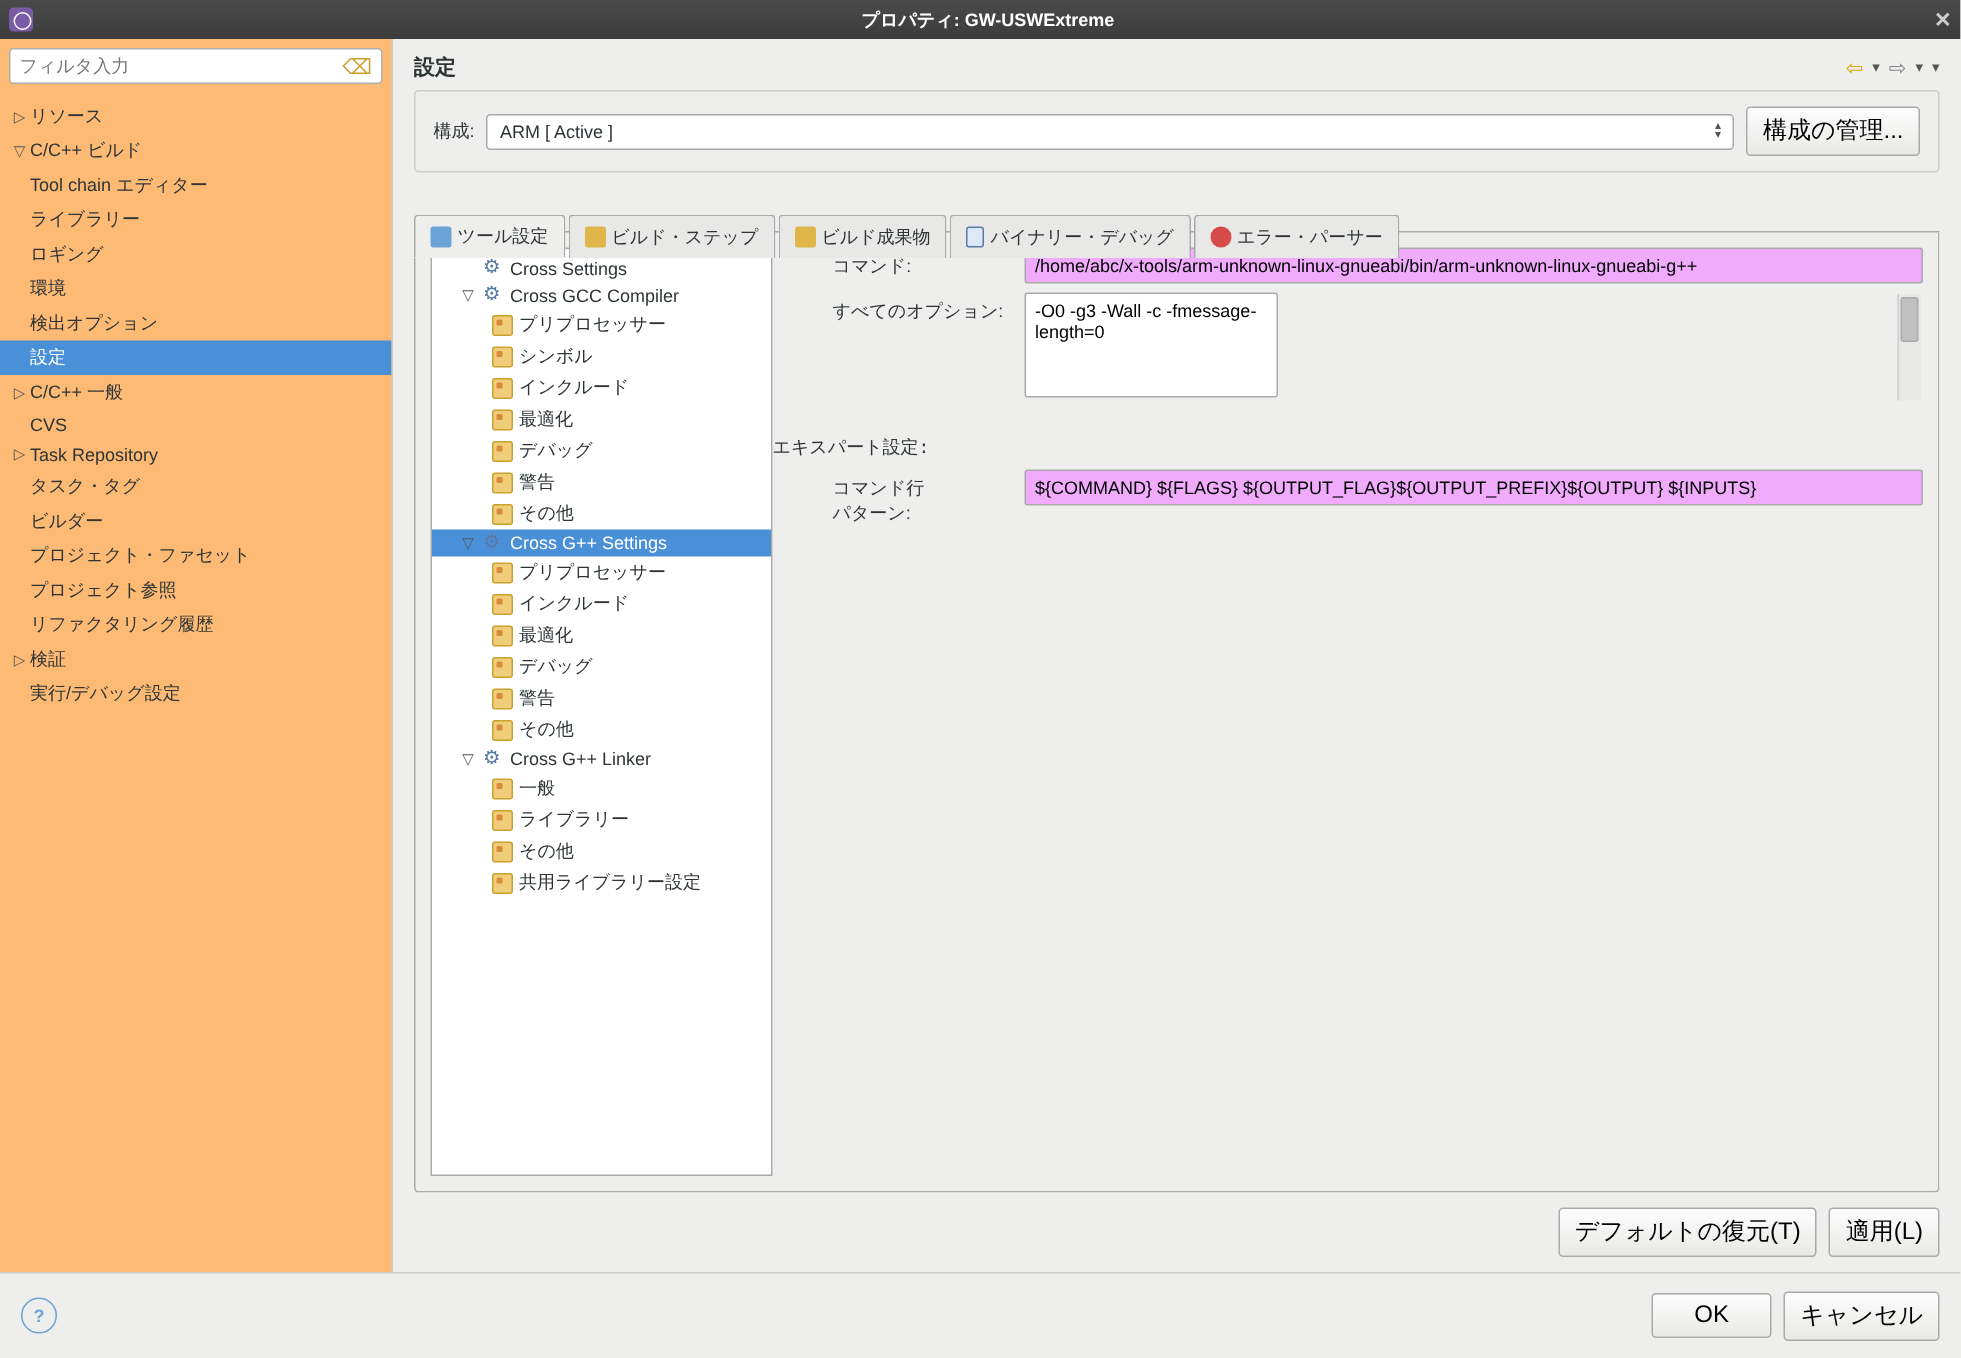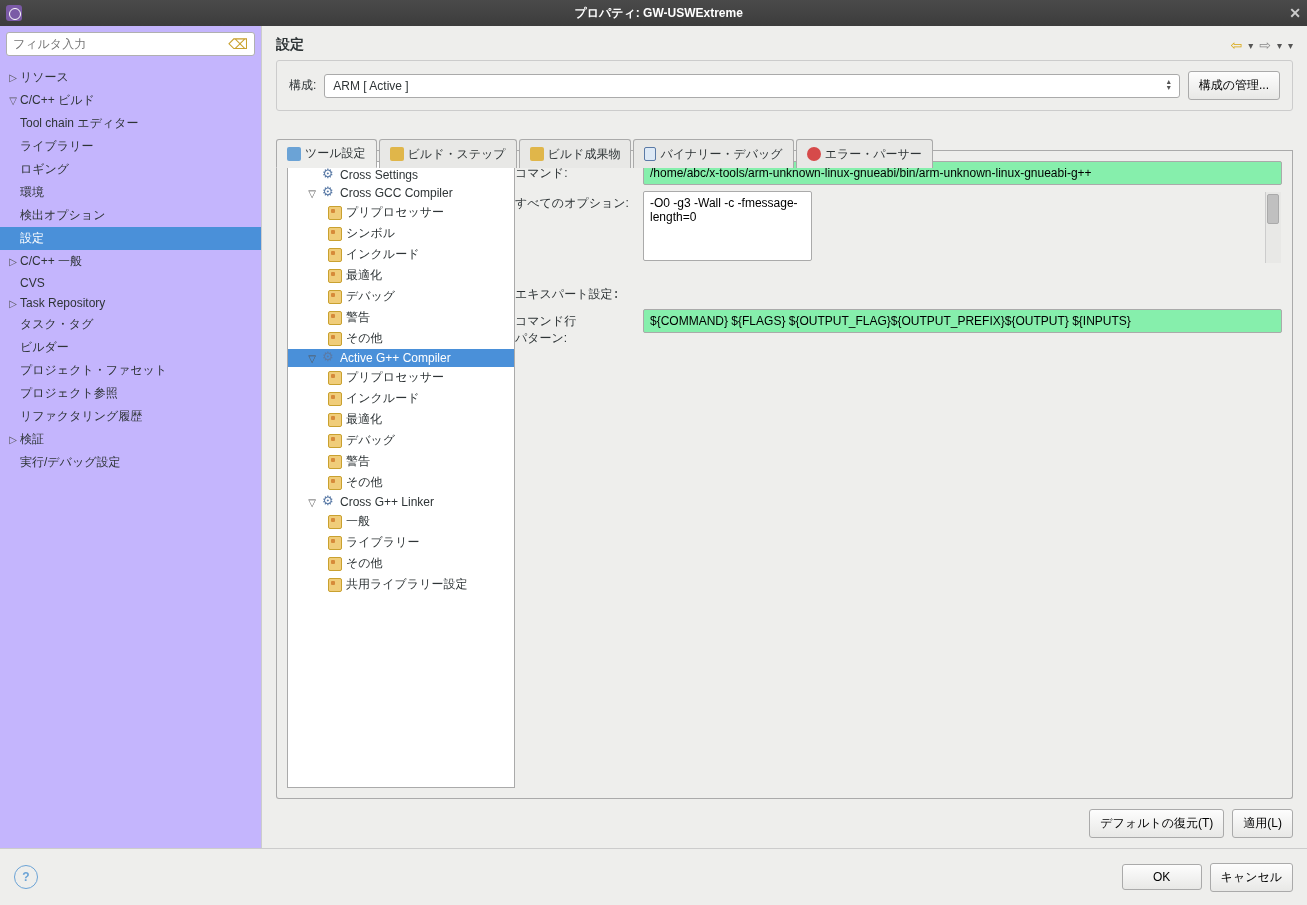--- a/index.html
+++ b/index.html
@@ -6,21 +6,21 @@
 body { font-family: "Meiryo", "MS PGothic", sans-serif; font-size: 12px; background: #eeeeec; color: #2e3436; width: 1307px; height: 905px; overflow: hidden; }
 
 .titlebar { background: linear-gradient(#4a4a4a, #3c3c3c); color: #fff; height: 26px; display: flex; align-items: center; padding: 0 6px; font-weight: bold; gap: 17px; }
 .titlebar .app-icon { width: 16px; height: 16px; background: #7b5aa6; border-radius: 3px; margin-right: 6px; position: relative; }
 .titlebar .app-icon::after { content:""; position:absolute; top:3px; left:3px; width:10px; height:10px; border:1.5px solid #fff; border-radius:50%; }
 .titlebar .title { flex: 1; text-align: center; }
 .titlebar .close { color: #ccc; font-size: 14px; cursor: pointer; }
 
 .main { display: flex; height: 822px; }
 
-.sidebar { width: 262px; background: #c4b5fd; border-right: 1px solid #ccc; display: flex; flex-direction: column; }
+.sidebar { width: 262px; background: #fdba74; border-right: 1px solid #ccc; display: flex; flex-direction: column; }
 .filter-box { padding: 6px; }
 .filter-input-wrap { display: flex; border: 1px solid #b0b0b0; border-radius: 3px; background: #fff; padding: 3px 6px; align-items: center; }
 .filter-input-wrap input { border: none; outline: none; flex: 1; font-size: 12px; color: #888; }
 .broom { color: #c9a12f; font-size: 14px; }
 
 .tree { flex: 1; overflow-y: auto; padding: 4px 0; }
 .tree-item { display: flex; align-items: center; padding: 3px 0 3px 6px; cursor: pointer; white-space: nowrap; }
 .tree-item.selected { background: #4a90d9; color: #fff; }
 .tree-arrow { width: 14px; display: inline-block; text-align: center; color: #555; font-size: 10px; }
 .tree-arrow.blank { visibility: hidden; }
@@ -31,21 +31,21 @@
 .content-header h2 { font-size: 14px; font-weight: bold; flex: 1; }
 .nav-arrows { display: flex; gap: 6px; align-items: center; }
 .nav-arrow-y { color: #d9a70f; font-size: 14px; }
 .nav-arrow-g { color: #888; font-size: 14px; }
 .nav-menu { color: #555; font-size: 10px; }
 
 .config-panel { border: 1px solid #ccc; border-radius: 3px; background: #eeeeec; padding: 10px 12px; display: flex; align-items: center; gap: 8px; margin-bottom: 10px; }
 .config-select { flex: 1; background: #fff; border: 1px solid #aaa; border-radius: 3px; padding: 4px 8px; display: flex; align-items: flex-start; }
 .config-select span { flex: 1; }
 .spinner { display: flex; flex-direction: column; line-height: 6px; font-size: 8px; color: #555; }
-.btn { background: linear-gradient(#fdfdfd, #e8e8e6); border: 1px solid #aaa; border-radius: 3px; padding: 5px 10px; cursor: pointer; font-size: 12px; }
+.btn { background: linear-gradient(#fdfdfd, #e8e8e6); border: 1px solid #aaa; border-radius: 3px; padding: 5px 10px; cursor: pointer; font-size: 16px; }
 
 .tabs { display: flex; border-bottom: 1px solid #aaa; position: relative; }
 .tab { display: flex; align-items: center; gap: 4px; padding: 5px 10px; border: 1px solid #aaa; border-bottom: none; background: #e8e8e6; border-radius: 3px 3px 0 0; margin-right: 2px; cursor: pointer; position: relative; top: 18px; }
 .tab.active { background: #eeeeec; border-bottom: 1px solid #eeeeec; }
 .tab-icon { width: 14px; height: 14px; border-radius: 2px; }
 .ti-blue { background: #6ba3d6; }
 .ti-yellow { background: #e0b64a; }
 .ti-green { background: #e0b64a; }
 .ti-blue2 { width:12px; height:14px; border:1px solid #5a7aa6; background:#dde9f6; }
 .ti-red { background: #d64a4a; border-radius: 50%; }
@@ -57,23 +57,23 @@
 .tool-item.selected { background: #4a90d9; color: #fff; }
 .tt-arrow { width: 12px; font-size: 10px; color: #555; text-align: center; }
 .tt-indent-1 { padding-left: 18px; }
 .tt-indent-2 { padding-left: 40px; }
 .gear-icon { display:inline-block; width:14px; height:14px; position:relative; }
 .gear-icon::before { content:"⚙"; color:#5a7aa6; font-size:13px; position:absolute; top:-2px; }
 .file-icon { display:inline-block; width:14px; height:14px; background: #f0cd7a; border:1px solid #c9a12f; border-radius: 2px; position: relative; }
 .file-icon::after { content:""; position:absolute; top:2px; left:2px; width:4px; height:4px; background:#d68a3a; border-radius:1px; }
 
 .form-area { flex: 1; display: flex; flex-direction: column; }
-.form-row { display: flex; align-items: flex-start; margin-bottom: 6px; gap: 8px; }
+.form-row { display: flex; align-items: flex-start; margin-bottom: 6px; gap: 8px; margin-left: 40px; }
 .form-label { width: 120px; padding-top: 4px; }
-.form-input { flex: 1; border: 1px solid #aaa; background: #86efac; padding: 4px 6px; border-radius: 2px; font-size: 12px; font-family: inherit; }
+.form-input { flex: 1; border: 1px solid #aaa; background: #f0abfc; padding: 4px 6px; border-radius: 2px; font-size: 12px; font-family: inherit; }
 .form-textarea { flex: 1; border: 1px solid #aaa; background: #fff; padding: 4px 6px; border-radius: 2px; font-size: 12px; font-family: inherit; height: 70px; resize: none; position: relative; }
 .textarea-wrap { flex:1; position:relative; }
 .textarea-wrap .scroll { position:absolute; right:1px; top:1px; bottom:1px; width:16px; background:#e8e8e6; border-left:1px solid #ccc; }
 .textarea-wrap .thumb { position:absolute; right:2px; top:2px; width:12px; height:30px; background:#c0c0c0; border:1px solid #aaa; border-radius:2px; }
 
 .expert-heading { margin: 16px 0 6px 0; font-family: Liberation Mono, monospace; }
 
 .bottom-btns { display: flex; justify-content: flex-end; gap: 8px; padding: 10px 0; }
 
 .footer { height: 57px; border-top: 1px solid #ccc; display: flex; align-items: center; padding: 0 14px; gap: 8px; }
@@ -257,21 +257,21 @@
             <span class="file-icon"></span>
             <span>警告</span>
           </div>
           <div class="tool-item tt-indent-2">
             <span class="file-icon"></span>
             <span>その他</span>
           </div>
           <div class="tool-item tt-indent-1 selected">
             <span class="tt-arrow">▽</span>
             <span class="gear-icon"></span>
-            <span>Active G++ Compiler</span>
+            <span>Cross G++ Settings</span>
           </div>
           <div class="tool-item tt-indent-2">
             <span class="file-icon"></span>
             <span>プリプロセッサー</span>
           </div>
           <div class="tool-item tt-indent-2">
             <span class="file-icon"></span>
             <span>インクルード</span>
           </div>
           <div class="tool-item tt-indent-2">

